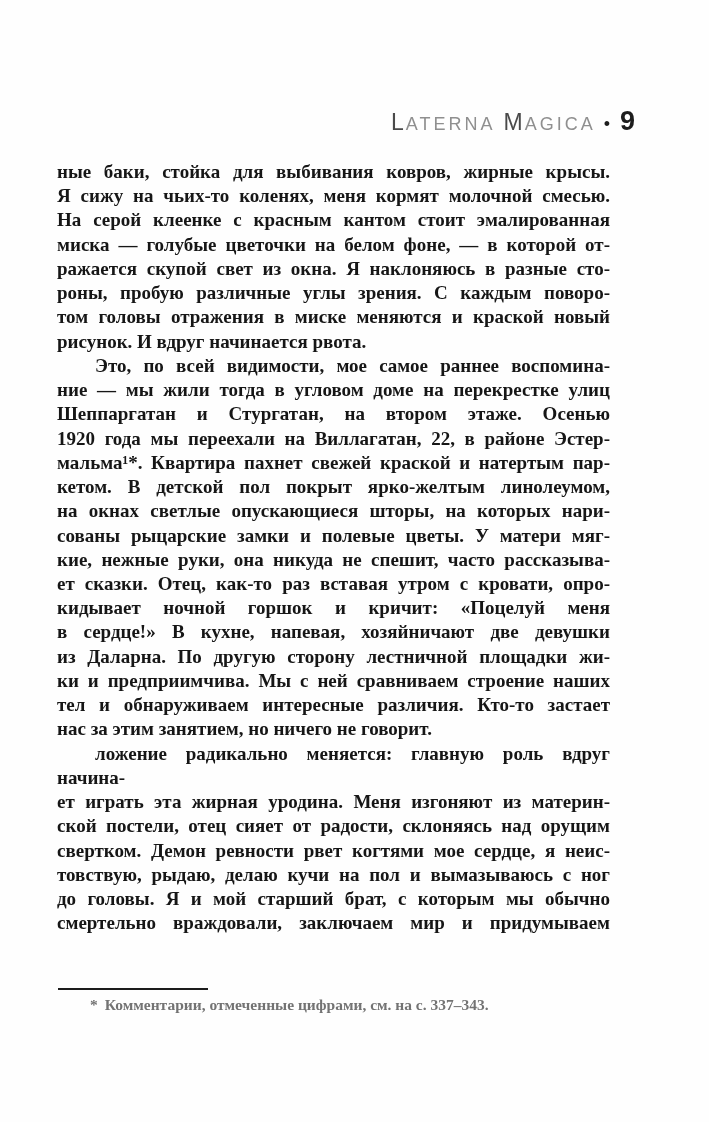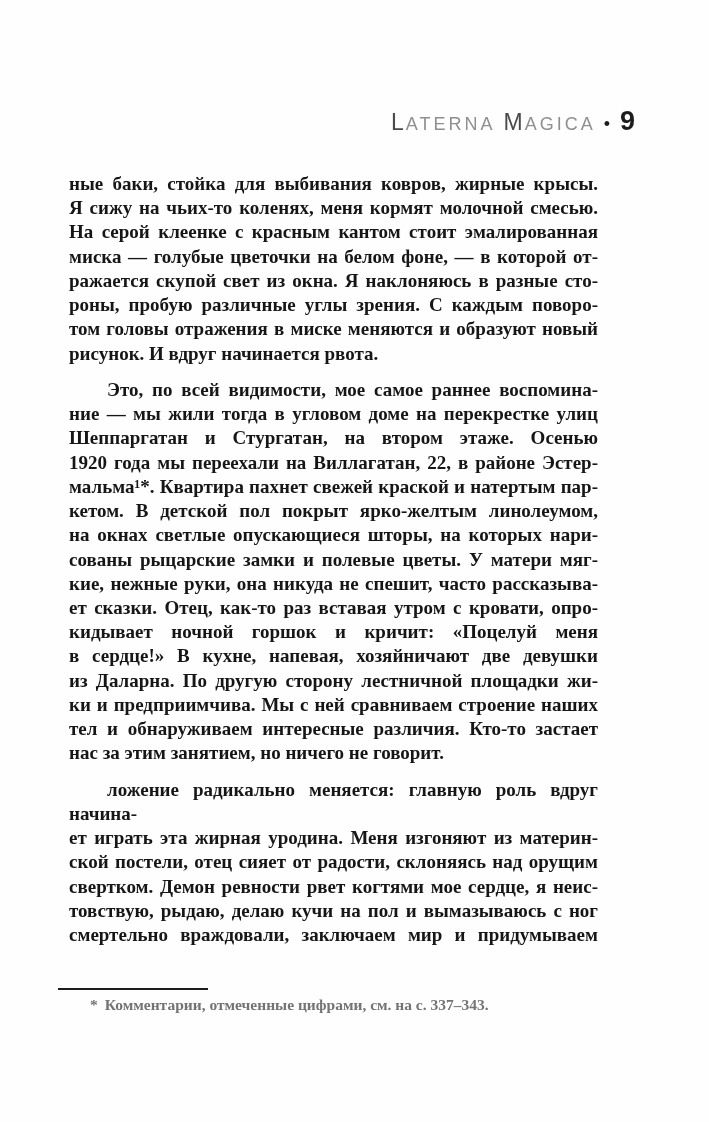--- a/index.html
+++ b/index.html
@@ -53,21 +53,21 @@
   .body-text {
     position: absolute;
     top: 160px;
     left: 57px;
     width: 553px;
     font-size: 19px;
     line-height: 24.24px;
     font-weight: bold;
     color: #161616;
   }
-  .para { margin: 12px; }
+  .para { margin: 0; }
   .para.indent .line:first-child { text-indent: 38px; }
   .line {
     text-align: justify;
     text-align-last: justify;
     white-space: normal;
   }
   .line.last {
     text-align-last: left;
   }
   
@@ -101,21 +101,21 @@
   </div>
 
   <div class="body-text">
       <div class="para">
         <div class="line">ные баки, стойка для выбивания ковров, жирные крысы.</div>
         <div class="line">Я сижу на чьих-то коленях, меня кормят молочной смесью.</div>
         <div class="line">На серой клеенке с красным кантом стоит эмалированная</div>
         <div class="line">миска — голубые цветочки на белом фоне, — в которой от-</div>
         <div class="line">ражается скупой свет из окна. Я наклоняюсь в разные сто-</div>
         <div class="line">роны, пробую различные углы зрения. С каждым поворо-</div>
-        <div class="line">том головы отражения в миске меняются и образуют новый</div>
+        <div class="line">том головы отражения в миске меняются и краской новый</div>
         <div class="line last">рисунок. И вдруг начинается рвота.</div>
       </div>
       <div class="para indent">
         <div class="line">Это, по всей видимости, мое самое раннее воспомина-</div>
         <div class="line">ние — мы жили тогда в угловом доме на перекрестке улиц</div>
         <div class="line">Шеппаргатан и Стургатан, на втором этаже. Осенью</div>
         <div class="line">1920 года мы переехали на Виллагатан, 22, в районе Эстер-</div>
         <div class="line">мальма¹*. Квартира пахнет свежей краской и натертым пар-</div>
         <div class="line">кетом. В детской пол покрыт ярко-желтым линолеумом,</div>
         <div class="line">на окнах светлые опускающиеся шторы, на которых нари-</div>
@@ -128,20 +128,21 @@
         <div class="line">ки и предприимчива. Мы с ней сравниваем строение наших</div>
         <div class="line">тел и обнаруживаем интересные различия. Кто-то застает</div>
         <div class="line last">нас за этим занятием, но ничего не говорит.</div>
       </div>
       <div class="para indent">
         <div class="line">ложение радикально меняется: главную роль вдруг начина-</div>
         <div class="line">ет играть эта жирная уродина. Меня изгоняют из материн-</div>
         <div class="line">ской постели, отец сияет от радости, склоняясь над орущим</div>
         <div class="line">свертком. Демон ревности рвет когтями мое сердце, я неис-</div>
         <div class="line">товствую, рыдаю, делаю кучи на пол и вымазываюсь с ног</div>
+        <div class="line">до головы. Я и мой старший брат, с которым мы обычно</div>
         <div class="line">смертельно враждовали, заключаем мир и придумываем</div>
       </div>
     </div>
 
   <div class="footnote-rule"></div>
 
   <div class="footnote">
     <span class="fn-marker">*</span><span>Комментарии, отмеченные цифрами, см. на с. 337–343.</span>
   </div>
 

